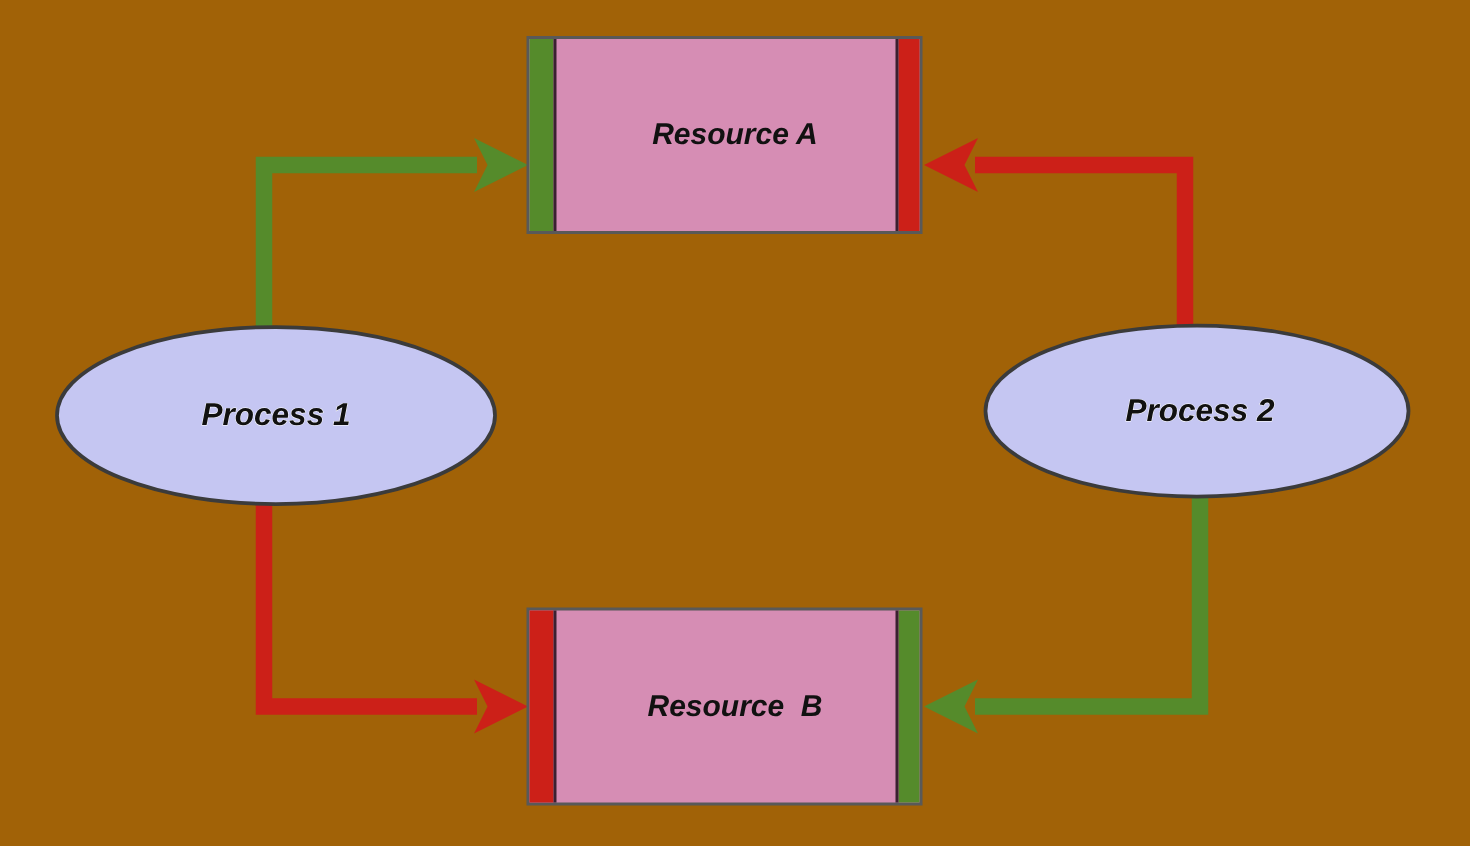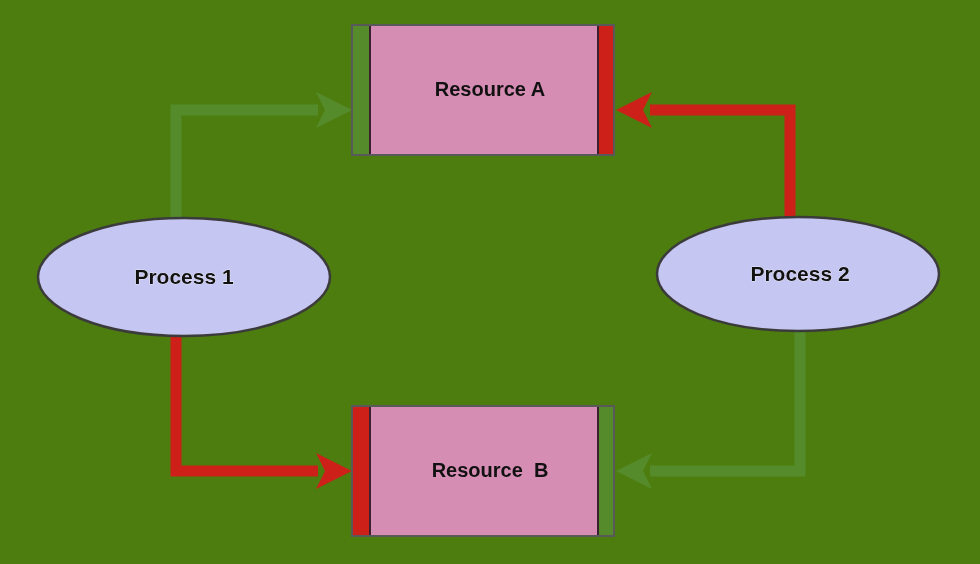--- a/index.html
+++ b/index.html
@@ -11,21 +11,22 @@
   body {
     width: 980px;
     height: 564px;
     font-family: "Liberation Sans", sans-serif;
     overflow: hidden;
   }
   #diagram-root {
     position: relative;
     width: 980px;
     height: 564px;
-    background: #4d7c0f;
+    background: #a16207;
+    font-style: italic;
   }
   svg#diagram-svg {
     display: block;
     width: 980px;
     height: 564px;
   }
   .node-label {
     font-family: "Liberation Sans", sans-serif;
     font-size: 21px;
     font-weight: bold;

